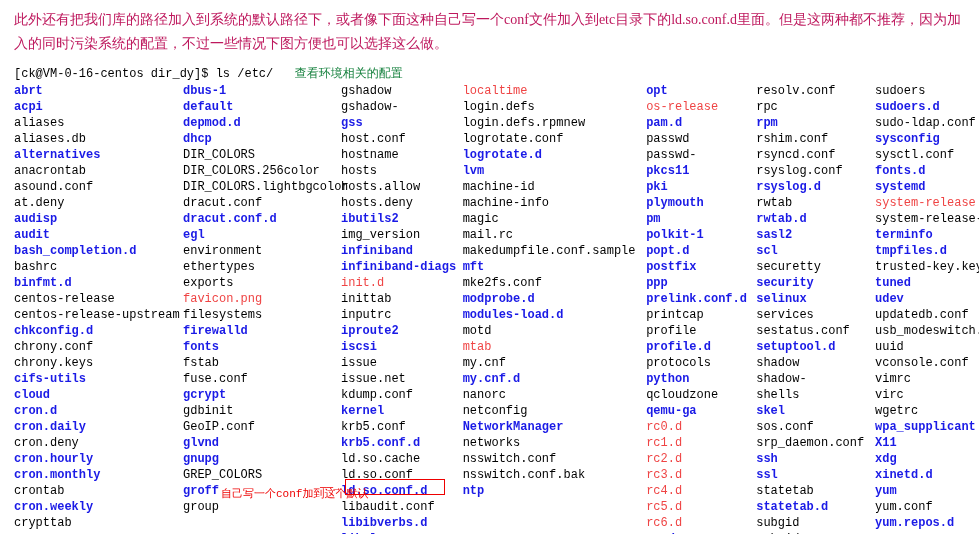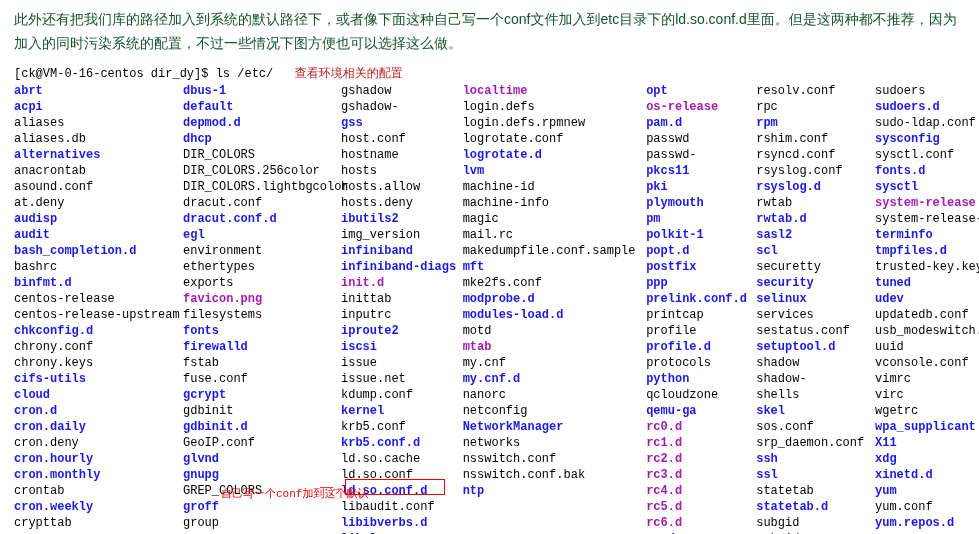--- a/index.html
+++ b/index.html
@@ -1,23 +1,23 @@
 <!DOCTYPE html>
 <html><head>
   <meta charset="utf-8">
   <style>
     * { margin: 0; padding: 0; box-sizing: border-box; }
     body { font-family: Arial, sans-serif; width: 979px; background: #fff; }
-    .intro { font-size: 14px; color: #14532d; padding: 8px 14px 6px; line-height: 1.7; }
+    .intro { font-size: 14px; color: #be185d; padding: 8px 14px 6px; line-height: 1.7; font-family: Liberation Serif, serif; }
     .terminal { font-family: 'Consolas','Courier New',monospace; font-size: 12px; line-height: 1.35; padding: 4px 14px 10px; white-space: nowrap; position: relative; }
     .prompt-line { color: #000; margin-bottom: 1px; }
     .c-blue { color: #1a1ae6; font-weight: bold; }
-    .c-cyan { color: #a21caf; font-weight: bold; }
+    .c-cyan { color: #ef4444; font-weight: normal; }
     .c-black { color: #000; }
-    .anno { color: #b91c1c; font-size: 12px; }
+    .anno { color: #15803d; font-size: 12px; }
     .cols { display: flex; }
     .col { display: flex; flex-direction: column; }
     .col span { height: 16px; }
     .c0 { width: 175px; }
     .c1 { width: 158px; }
     .c2 { width: 126px; }
     .c3 { width: 190px; }
     .c4 { width: 114px; }
     .c5 { width: 123px; }
     .c6 { width: 90px; }
@@ -76,27 +76,26 @@
         <span class="c-black">DIR_COLORS.256color</span>
         <span class="c-black">DIR_COLORS.lightbgcolor</span>
         <span class="c-black">dracut.conf</span>
         <span class="c-blue">dracut.conf.d</span>
         <span class="c-blue">egl</span>
         <span class="c-black">environment</span>
         <span class="c-black">ethertypes</span>
         <span class="c-black">exports</span>
         <span class="c-cyan">favicon.png</span>
         <span class="c-black">filesystems</span>
+        <span class="c-blue">firewalld</span>
         <span class="c-blue">fonts</span>
-        <span class="c-blue">firewalld</span>
         <span class="c-black">fstab</span>
         <span class="c-black">fuse.conf</span>
         <span class="c-blue">gcrypt</span>
         <span class="c-black">gdbinit</span>
-        <span class="c-blue">gdbinit.d</span>
         <span class="c-black">GeoIP.conf</span>
         <span class="c-blue">glvnd</span>
         <span class="c-blue">gnupg</span>
         <span class="c-black">GREP_COLORS</span>
         <span class="c-blue">groff</span>
         <span class="c-black">group</span>
       </div>
       <div class="col c2">
         <span class="c-black">gshadow</span>
         <span class="c-black">gshadow-</span>
@@ -218,21 +217,21 @@
         <span class="c-black">subgid</span>
         <span class="c-black">subgid-</span>
       </div>
       <div class="col c6">
         <span class="c-black">sudoers</span>
         <span class="c-blue">sudoers.d</span>
         <span class="c-black">sudo-ldap.conf</span>
         <span class="c-blue">sysconfig</span>
         <span class="c-black">sysctl.conf</span>
         <span class="c-blue">fonts.d</span>
-        <span class="c-blue">sysctl</span>
+        <span class="c-blue">systemd</span>
         <span class="c-cyan">system-release</span>
         <span class="c-black">system-release-cpe</span>
         <span class="c-blue">terminfo</span>
         <span class="c-blue">tmpfiles.d</span>
         <span class="c-black">trusted-key.key</span>
         <span class="c-blue">tuned</span>
         <span class="c-blue">udev</span>
         <span class="c-black">updatedb.conf</span>
         <span class="c-black">usb_modeswitch.conf</span>
         <span class="c-black">uuid</span>

